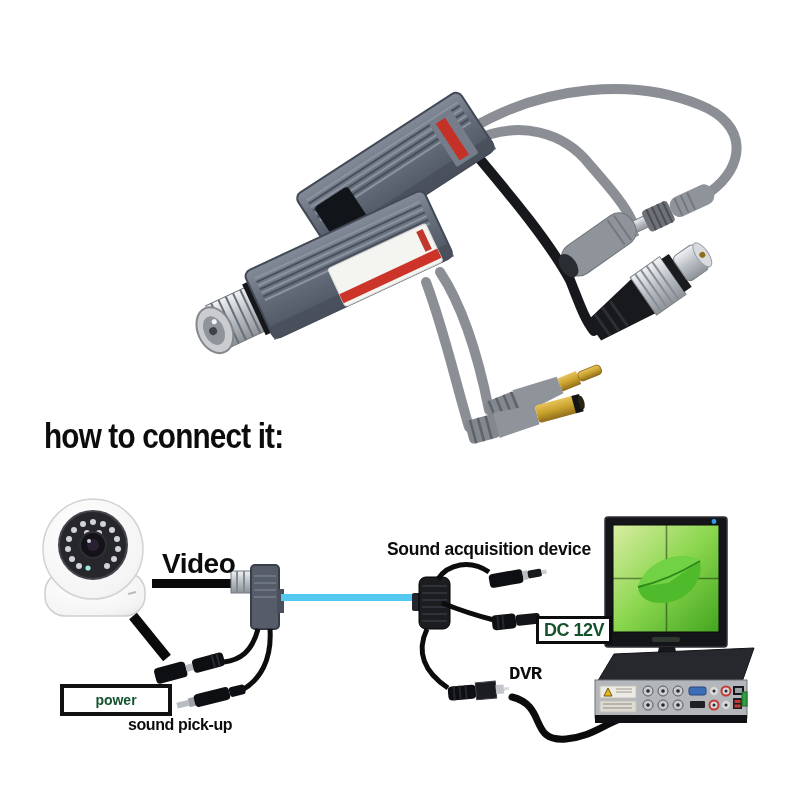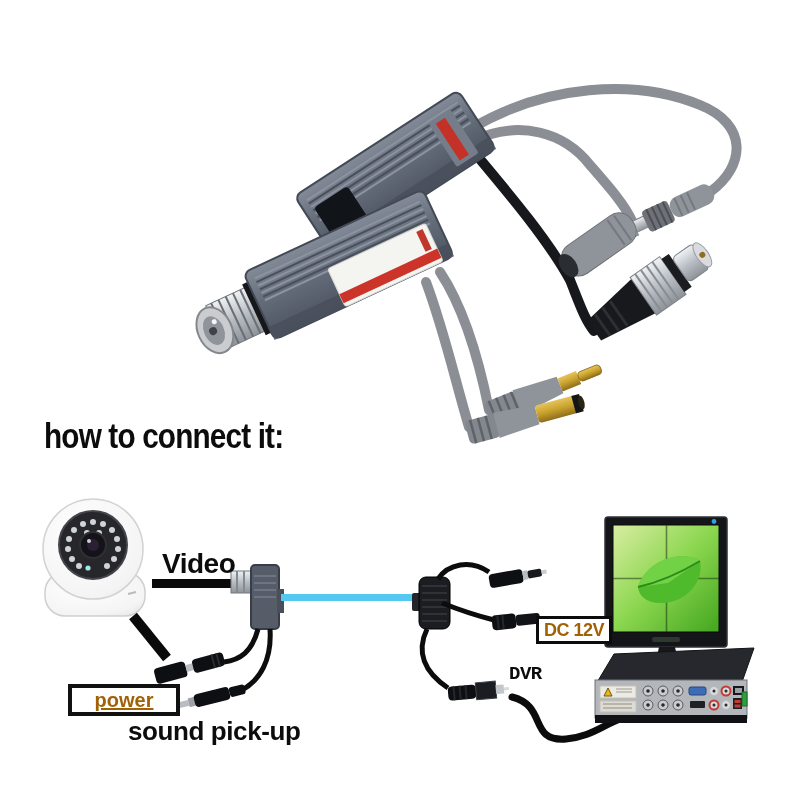--- a/index.html
+++ b/index.html
@@ -4,24 +4,24 @@
 <style>
   html,body{margin:0;padding:0;background:#fff;}
   #stage{position:relative;width:809px;height:809px;background:#fff;overflow:hidden;
          font-family:"Liberation Sans","DejaVu Sans",sans-serif;}
   #art{position:absolute;left:0;top:0;}
   .lbl{position:absolute;color:#0c0c0c;font-weight:bold;white-space:nowrap;}
   #title{left:44px;top:416px;font-size:35px;letter-spacing:-1px;transform:scaleX(.85);transform-origin:left top;}
   #video-label{left:162px;top:548px;font-size:28px;letter-spacing:-.5px;}
   #sound-acq-label{left:387px;top:539px;font-size:17.5px;letter-spacing:-.3px;}
   #dvr-label{left:509px;top:663px;font-size:19px;letter-spacing:-.5px;font-family:Liberation Mono, monospace;}
-  #sound-pickup-label{left:128px;top:716px;font-size:26px;letter-spacing:-.4px;}
-  .boxed{position:absolute;background:#fff;color:#a16207;font-weight:bold;text-align:center;}
-  #power-box{left:68px;top:684px;width:104px;height:24px;border:4px solid #111;
-             font-size:20px;line-height:24px;text-decoration:underline;}
+  #sound-pickup-label{left:128px;top:716px;font-size:16px;letter-spacing:-.4px;}
+  .boxed{position:absolute;background:#fff;color:#14532d;font-weight:bold;text-align:center;}
+  #power-box{left:60px;top:684px;width:104px;height:24px;border:4px solid #111;
+             font-size:14px;line-height:24px;}
   #dc12v-box{left:536px;top:616px;border:3px solid #0c0c0c;padding:0 5px;
              font-size:18px;line-height:22px;letter-spacing:-.5px;}
 </style>
 </head>
 <body>
 
 <div id="stage">
 
 <svg id="art" width="809" height="809" viewBox="0 0 809 809">
   <defs>
@@ -374,18 +374,19 @@
         <rect x="734.5" y="700" width="6" height="3" fill="#c23b35"></rect>
         <rect x="734.5" y="704.5" width="6" height="3" fill="#c23b35"></rect>
         <rect x="742" y="692" width="5" height="14" fill="#2f9e3f" stroke="#1c6b28"></rect>
       </g>
     </g>
   </g>
 </svg>
 
 <div id="title" class="lbl">how to connect it:</div>
 <div id="video-label" class="lbl">Video</div>
+<div id="sound-acq-label" class="lbl">Sound acquisition device</div>
 <div id="dc12v-box" class="boxed">DC 12V</div>
 <div id="dvr-label" class="lbl">DVR</div>
 <div id="power-box" class="boxed">power</div>
 <div id="sound-pickup-label" class="lbl">sound pick-up</div>
 
 </div>
 
 </body></html>

